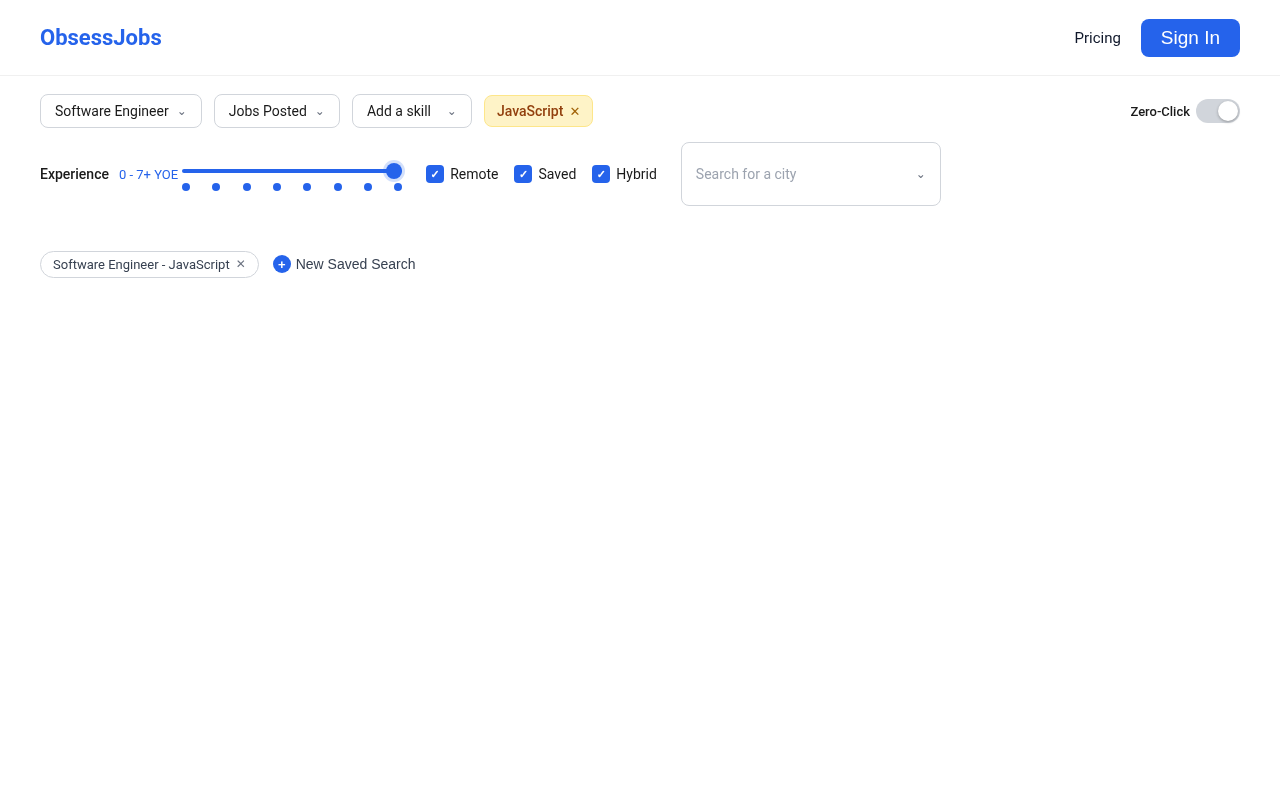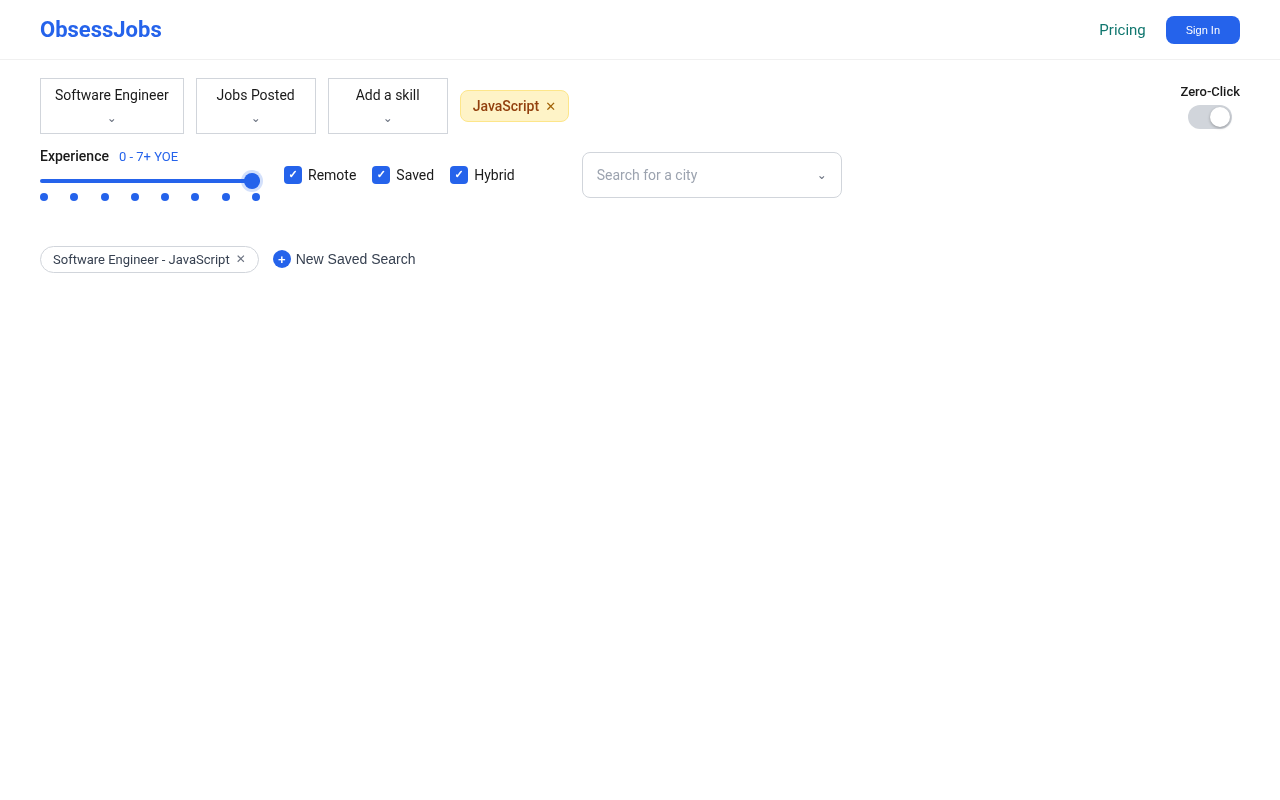--- a/index.html
+++ b/index.html
@@ -9,50 +9,50 @@
       color: #1a1a1a;
       min-height: 800px;
     }
 
     
     .navbar {
       display: flex;
       align-items: center;
       justify-content: space-between;
       padding: 0 40px;
-      height: 60px;
+      height: 76px;
       border-bottom: 1px solid #f0f0f0;
     }
     .logo {
       font-size: 22px;
       font-weight: 700;
       color: #1a1a1a;
       text-decoration: none;
     }
     .logo span {
       color: #2563eb;
     }
     .nav-right {
       display: flex;
       align-items: center;
       gap: 20px;
     }
     .nav-pricing {
-      color: #0f766e;
+      color: #0f172a;
       font-size: 15px;
       cursor: pointer;
       text-decoration: none;
     }
     .btn-signin {
       background: #2563eb;
       color: #fff;
       border: none;
       border-radius: 8px;
       padding: 8px 20px;
-      font-size: 11px;
+      font-size: 19px;
       font-weight: 500;
       cursor: pointer;
     }
 
     
     .main {
       padding: 18px 40px;
     }
 
     
@@ -63,29 +63,28 @@
       margin-bottom: 14px;
       flex-wrap: wrap;
     }
 
     .filter-dropdown {
       display: flex;
       align-items: center;
       justify-content: space-between;
       gap: 8px;
       border: 1.5px solid #d1d5db;
-      border-radius: 0;
+      border-radius: 8px;
       padding: 8px 14px;
       font-size: 14px;
       color: #1a1a1a;
       cursor: pointer;
       background: #fff;
       min-width: 120px;
       user-select: none;
-      flex-direction: column;
     }
     .filter-dropdown .chevron {
       color: #6b7280;
       font-size: 12px;
     }
 
     .skill-tag {
       display: flex;
       align-items: center;
       gap: 6px;
@@ -101,21 +100,21 @@
     .skill-tag .remove-x {
       color: #a16207;
       font-size: 13px;
       cursor: pointer;
       line-height: 1;
     }
 
     
     .zero-click-area {
       display: flex;
-      flex-direction: column;
+      flex-direction: row;
       align-items: center;
       gap: 6px;
       margin-left: auto;
     }
     .zero-click-label {
       font-size: 13px;
       font-weight: 500;
       color: #1a1a1a;
     }
     .toggle-track {
@@ -141,21 +140,21 @@
     .filter-row-2 {
       display: flex;
       align-items: center;
       gap: 24px;
       margin-bottom: 16px;
       flex-wrap: wrap;
     }
 
     .slider-group {
       display: flex;
-      flex-direction: column;
+      flex-direction: row;
       gap: 4px;
     }
     .slider-header {
       display: flex;
       align-items: center;
       gap: 10px;
       font-size: 14px;
     }
     .slider-header .label {
       font-weight: 500;
@@ -229,28 +228,27 @@
       font-weight: 700;
     }
 
     
     .city-search {
       display: flex;
       align-items: center;
       justify-content: space-between;
       border: 1.5px solid #d1d5db;
       border-radius: 8px;
-      padding: 14px 14px;
+      padding: 23px 14px;
       font-size: 14px;
       color: #9ca3af;
       cursor: pointer;
       background: #fff;
       min-width: 260px;
       gap: 10px;
-      margin-left: 43px;
     }
     .city-search .chevron {
       color: #6b7280;
       font-size: 12px;
     }
 
     
     .saved-row {
       display: flex;
       align-items: center;

